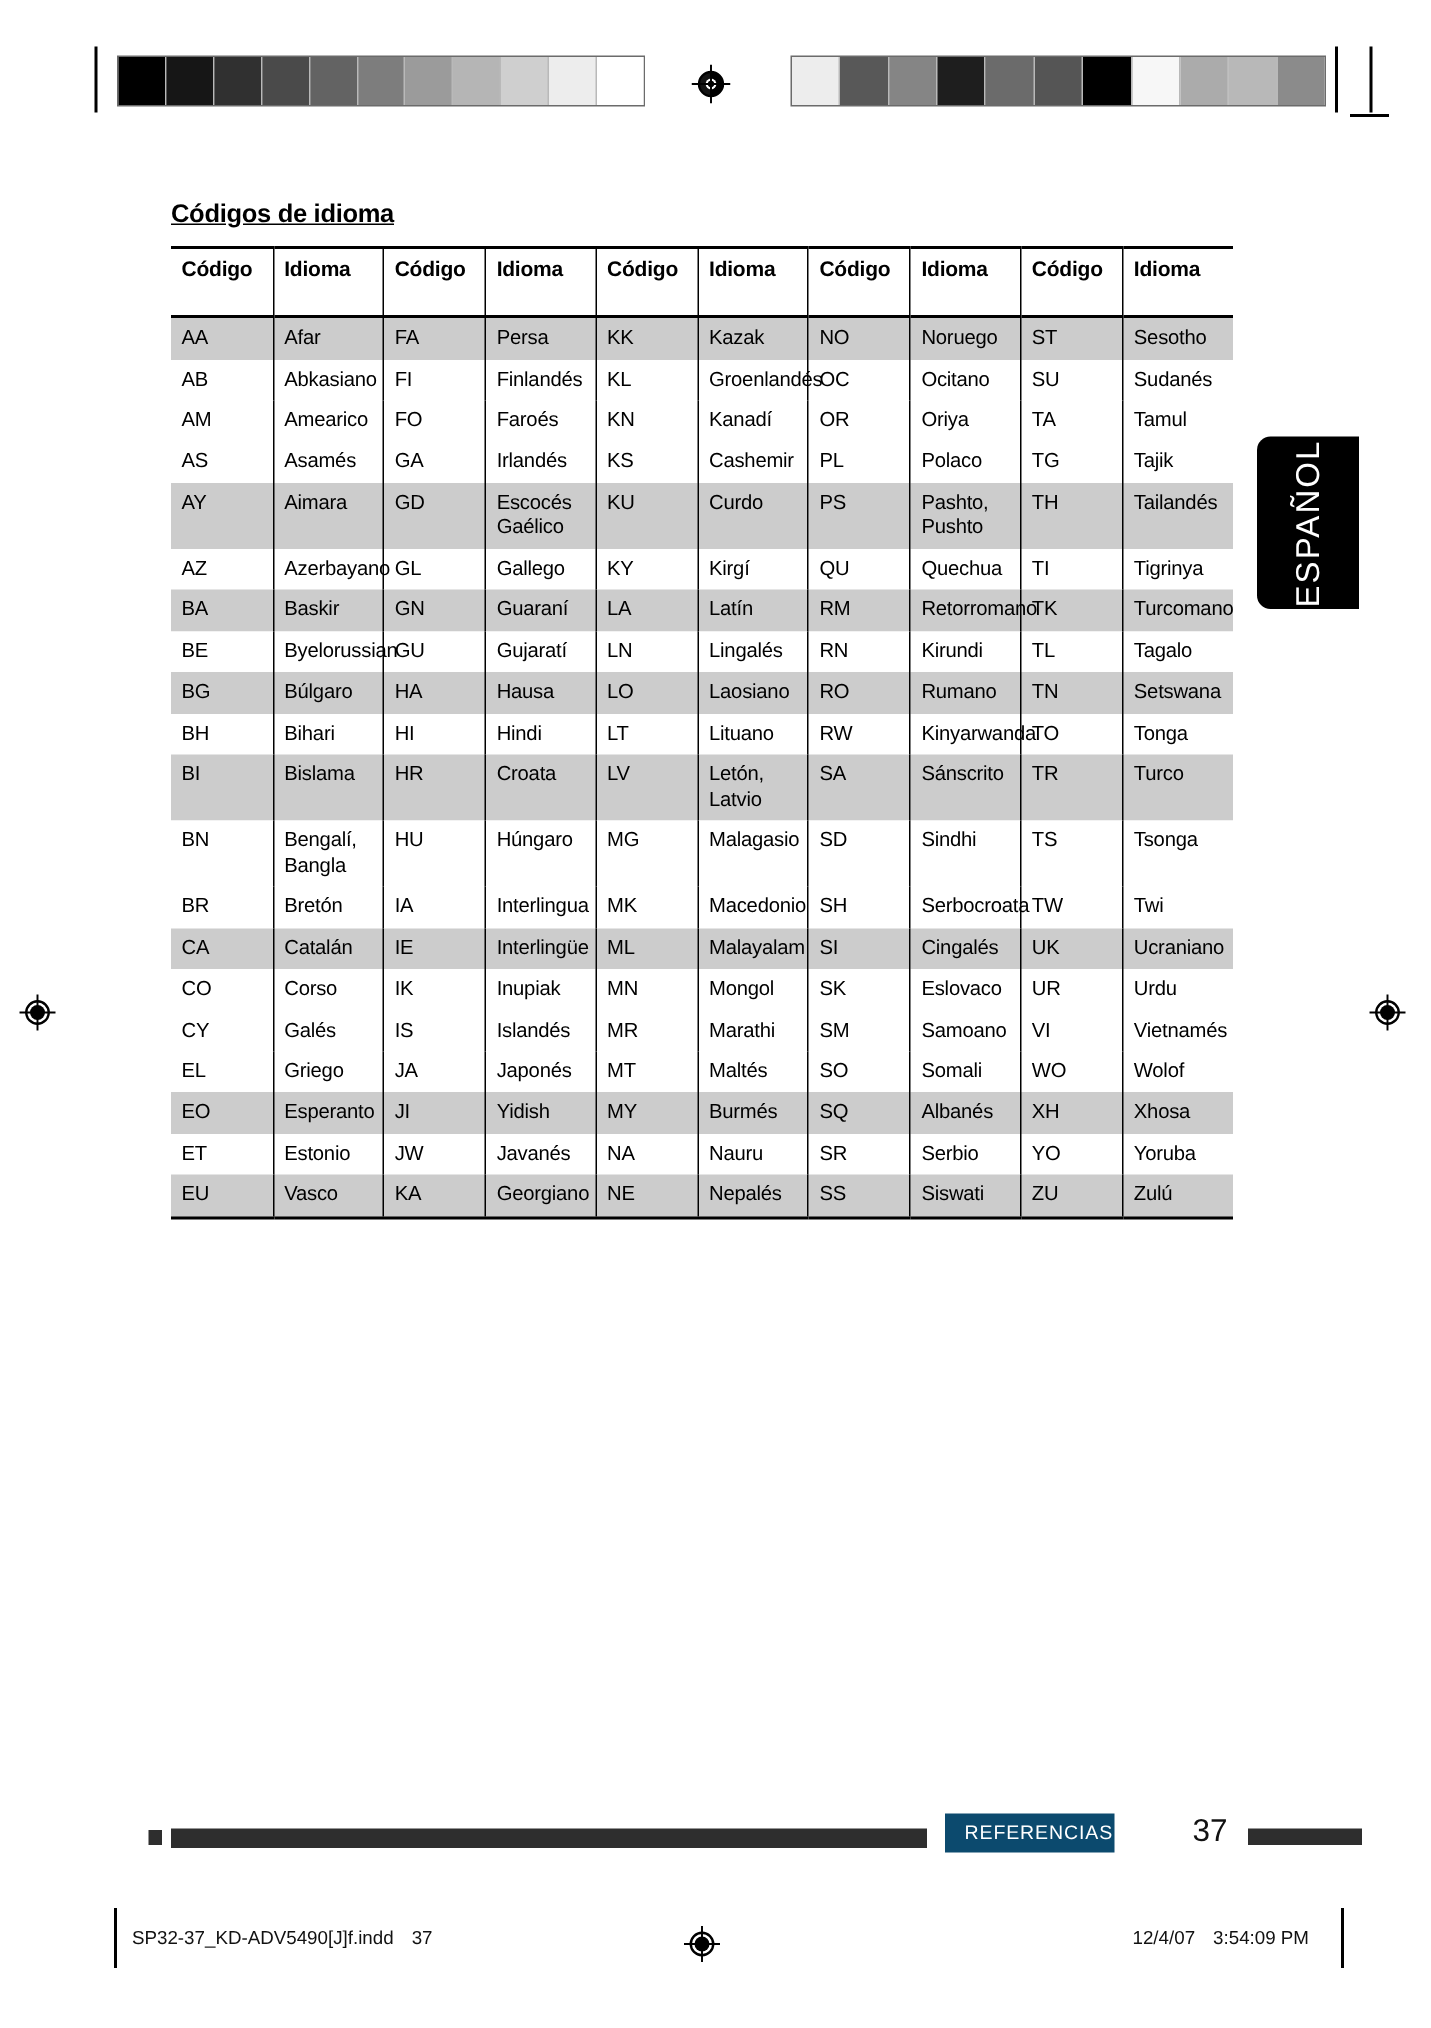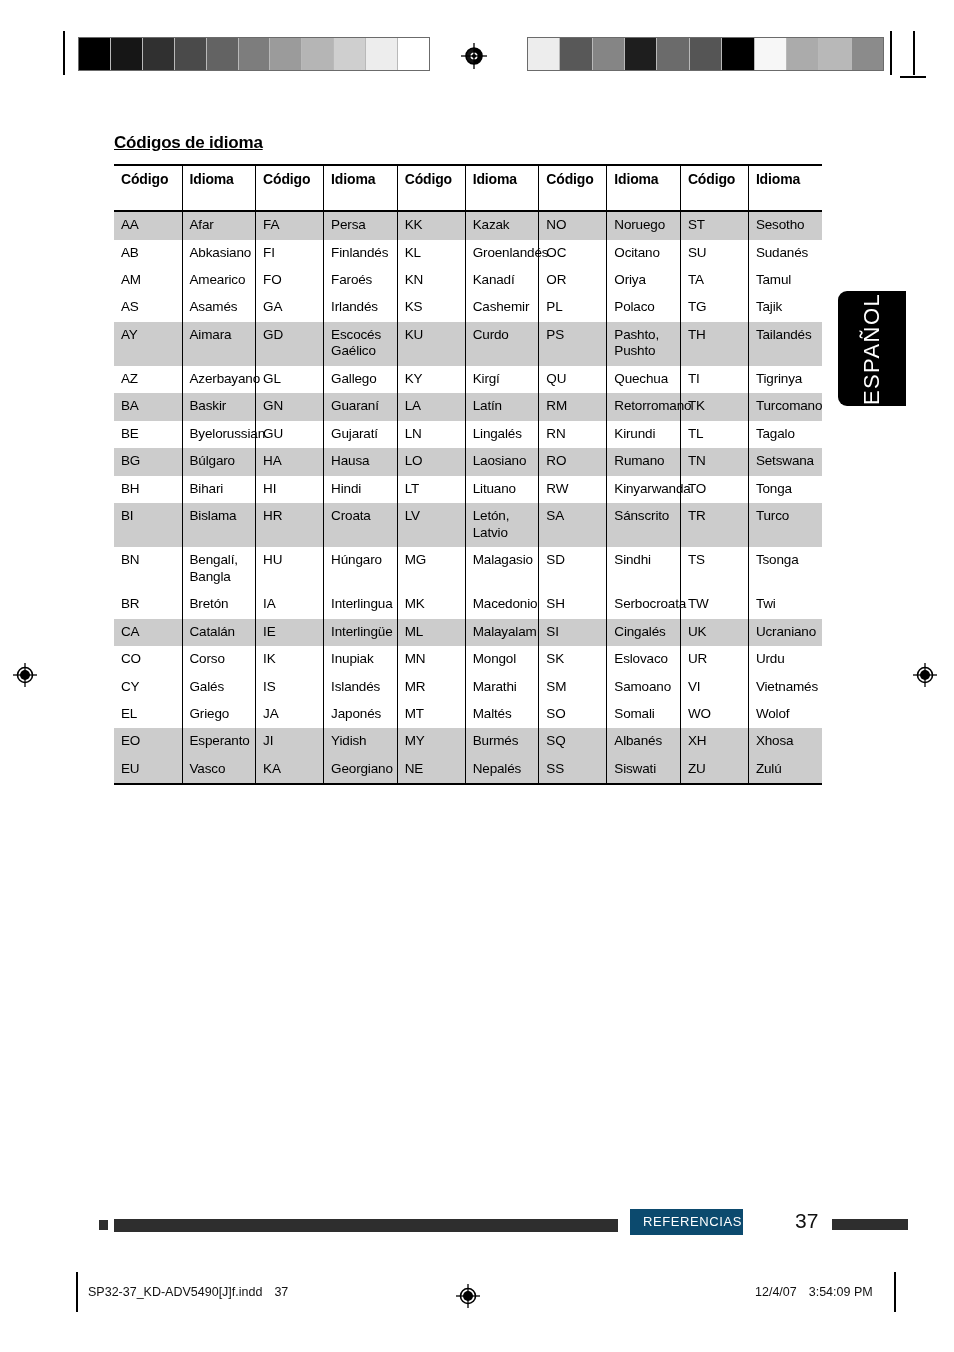--- a/index.html
+++ b/index.html
@@ -478,20 +478,32 @@
         <td>Esperanto</td>
         <td>JI</td>
         <td>Yidish</td>
         <td>MY</td>
         <td>Burmés</td>
         <td>SQ</td>
         <td>Albanés</td>
         <td>XH</td>
         <td>Xhosa</td>
       </tr>
+      <tr class="plain">
+        <td>ET</td>
+        <td>Estonio</td>
+        <td>JW</td>
+        <td>Javanés</td>
+        <td>NA</td>
+        <td>Nauru</td>
+        <td>SR</td>
+        <td>Serbio</td>
+        <td>YO</td>
+        <td>Yoruba</td>
+      </tr>
       <tr class="shade">
         <td>EU</td>
         <td>Vasco</td>
         <td>KA</td>
         <td>Georgiano</td>
         <td>NE</td>
         <td>Nepalés</td>
         <td>SS</td>
         <td>Siswati</td>
         <td>ZU</td>

